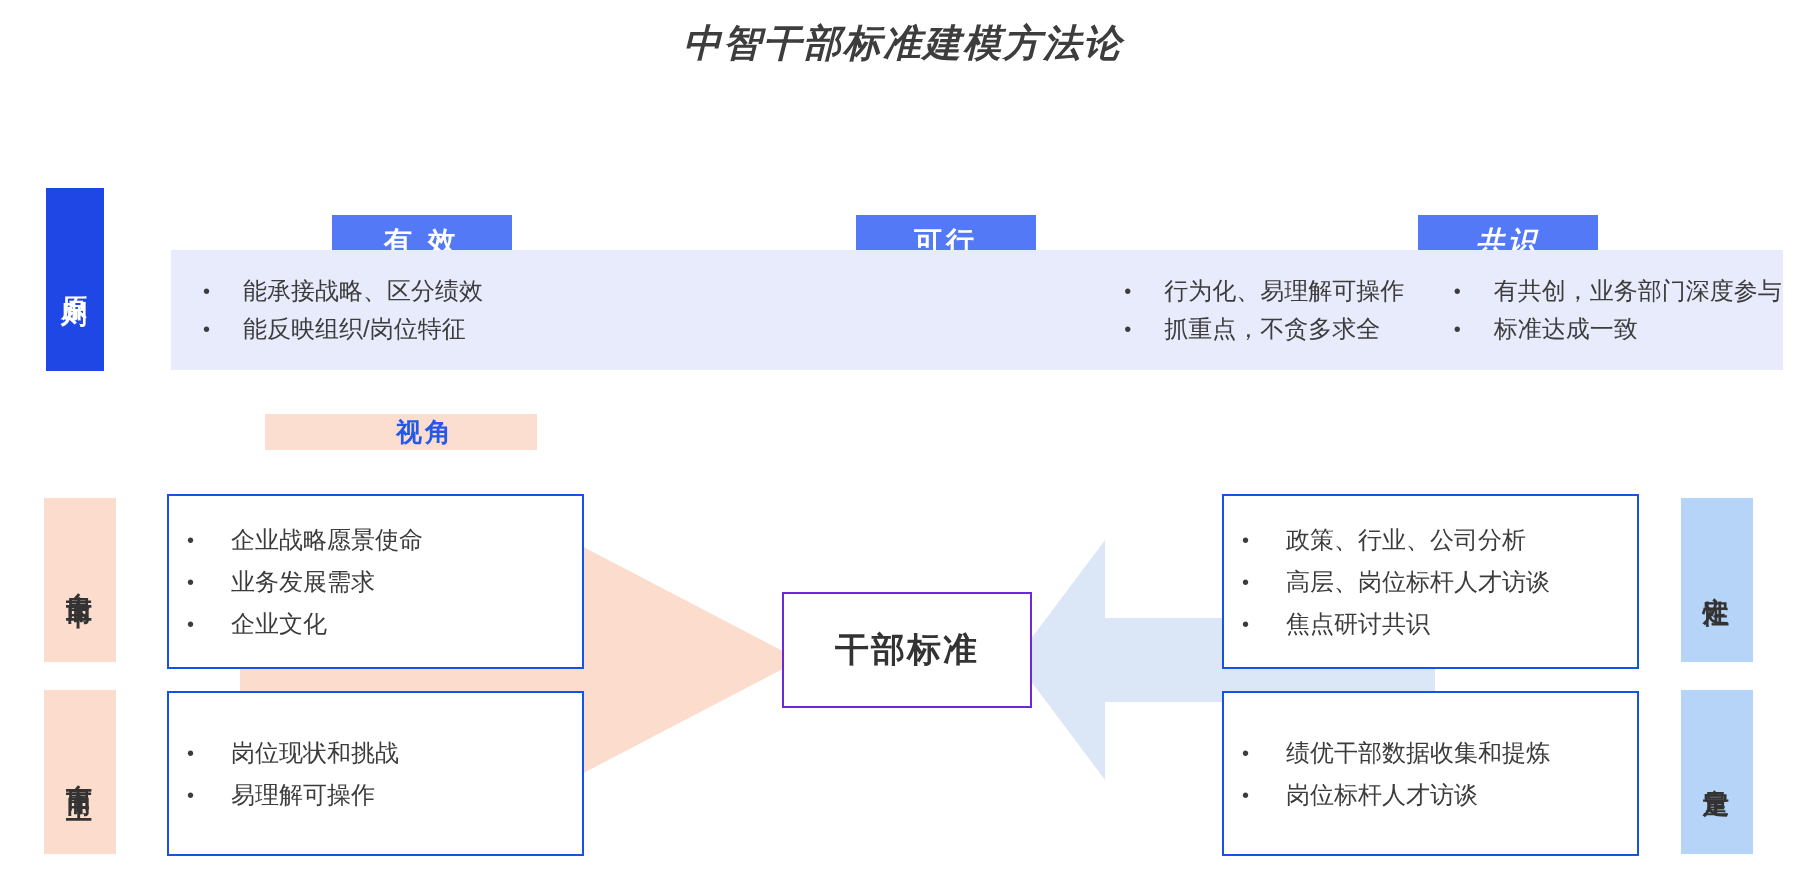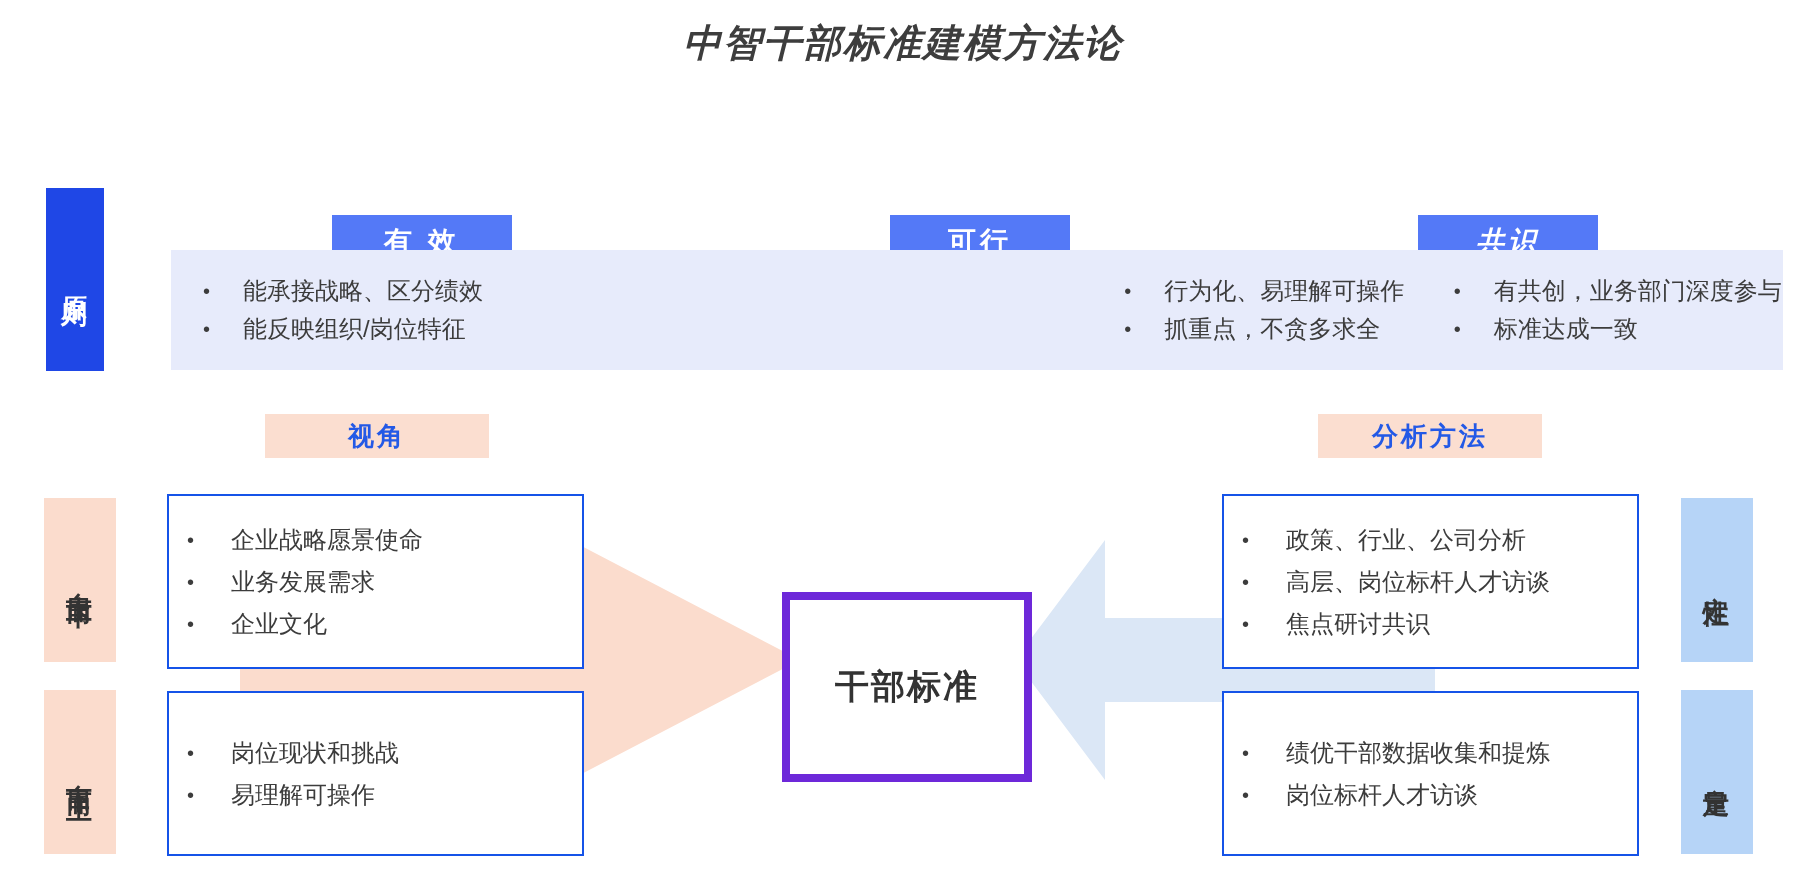--- a/index.html
+++ b/index.html
@@ -42,21 +42,21 @@
     color: #ffffff;
     font-size: 28px;
     font-weight: bold;
     letter-spacing: 4px;
     display: flex;
     align-items: center;
     justify-content: center;
     margin-top: 32px;
   }
   #tab-youxiao { left: 332px; width: 180px; top: 183px; }
-  #tab-kexing  { left: 890px; width: 180px; top: 183px; }
+  #tab-kexing  { left: 856px; width: 180px; top: 183px; }
   #tab-gongshi { left: 1418px; width: 180px; top: 183px; font-style: italic; }
 
   .principles-band {
     position: absolute;
     left: 171px;
     top: 250px;
     width: 1612px;
     height: 120px;
     background: #e7ebfb;
     display: flex;
@@ -101,29 +101,30 @@
     width: 58px;
     height: 183px;
     background: #1f47e6;
     color: #ffffff;
     font-size: 26px;
   }
 
   
   .section-tag {
     position: absolute;
-    height: 44px;
+    height: 36px;
     background: #fbded0;
     color: #2359e6;
     font-size: 26px;
     font-weight: bold;
     letter-spacing: 3px;
     display: flex;
     align-items: center;
     justify-content: center;
+    padding-left: 48px;
   }
   #tag-shijiao { left: 265px; top: 414px; width: 224px; }
   #tag-fenxi   { left: 1318px; top: 414px; width: 224px; }
 
   
   #label-topdown {
     left: 44px; top: 498px; width: 72px; height: 164px;
     background: #fbdccd; color: #333333; font-size: 26px;
   }
   #label-bottomup {
@@ -178,22 +179,22 @@
     font-size: 20px;
     line-height: 42px;
   }
 
   
   #box-center {
     position: absolute;
     left: 782px;
     top: 592px;
     width: 250px;
-    height: 190px;
-    border: 8px solid #6d28d9;
+    height: 116px;
+    border: 2px solid #6d28d9;
     background: #ffffff;
     box-sizing: border-box;
     display: flex;
     align-items: center;
     justify-content: center;
     font-size: 34px;
     font-weight: bold;
     letter-spacing: 2px;
     color: #333333;
     font-family: Liberation Serif, serif;
@@ -239,21 +240,20 @@
         <span>有共创，业务部门深度参与</span>
       </div>
       <div class="pbullet">
         <span class="dot">•</span>
         <span>标准达成一致</span>
       </div>
     </div>
   </div>
 
   <div class="section-tag" id="tag-shijiao">视角</div>
-  <div class="section-tag" id="tag-fenxi">分析方法</div>
 
   <div class="vlabel" id="label-topdown">自上而下</div>
   <div class="vlabel" id="label-bottomup">自下而上</div>
   <div class="vlabel" id="label-dingxing">定性</div>
   <div class="vlabel" id="label-dingliang">定量</div>
 
   <svg class="arrow" id="arrow-left" viewBox="0 0 560 240">
     <polygon points="0,78 330,78 330,0 560,120 330,240 330,162 0,162" fill="#fbdccd"></polygon>
   </svg>
   <svg class="arrow" id="arrow-right" viewBox="0 0 420 240">

